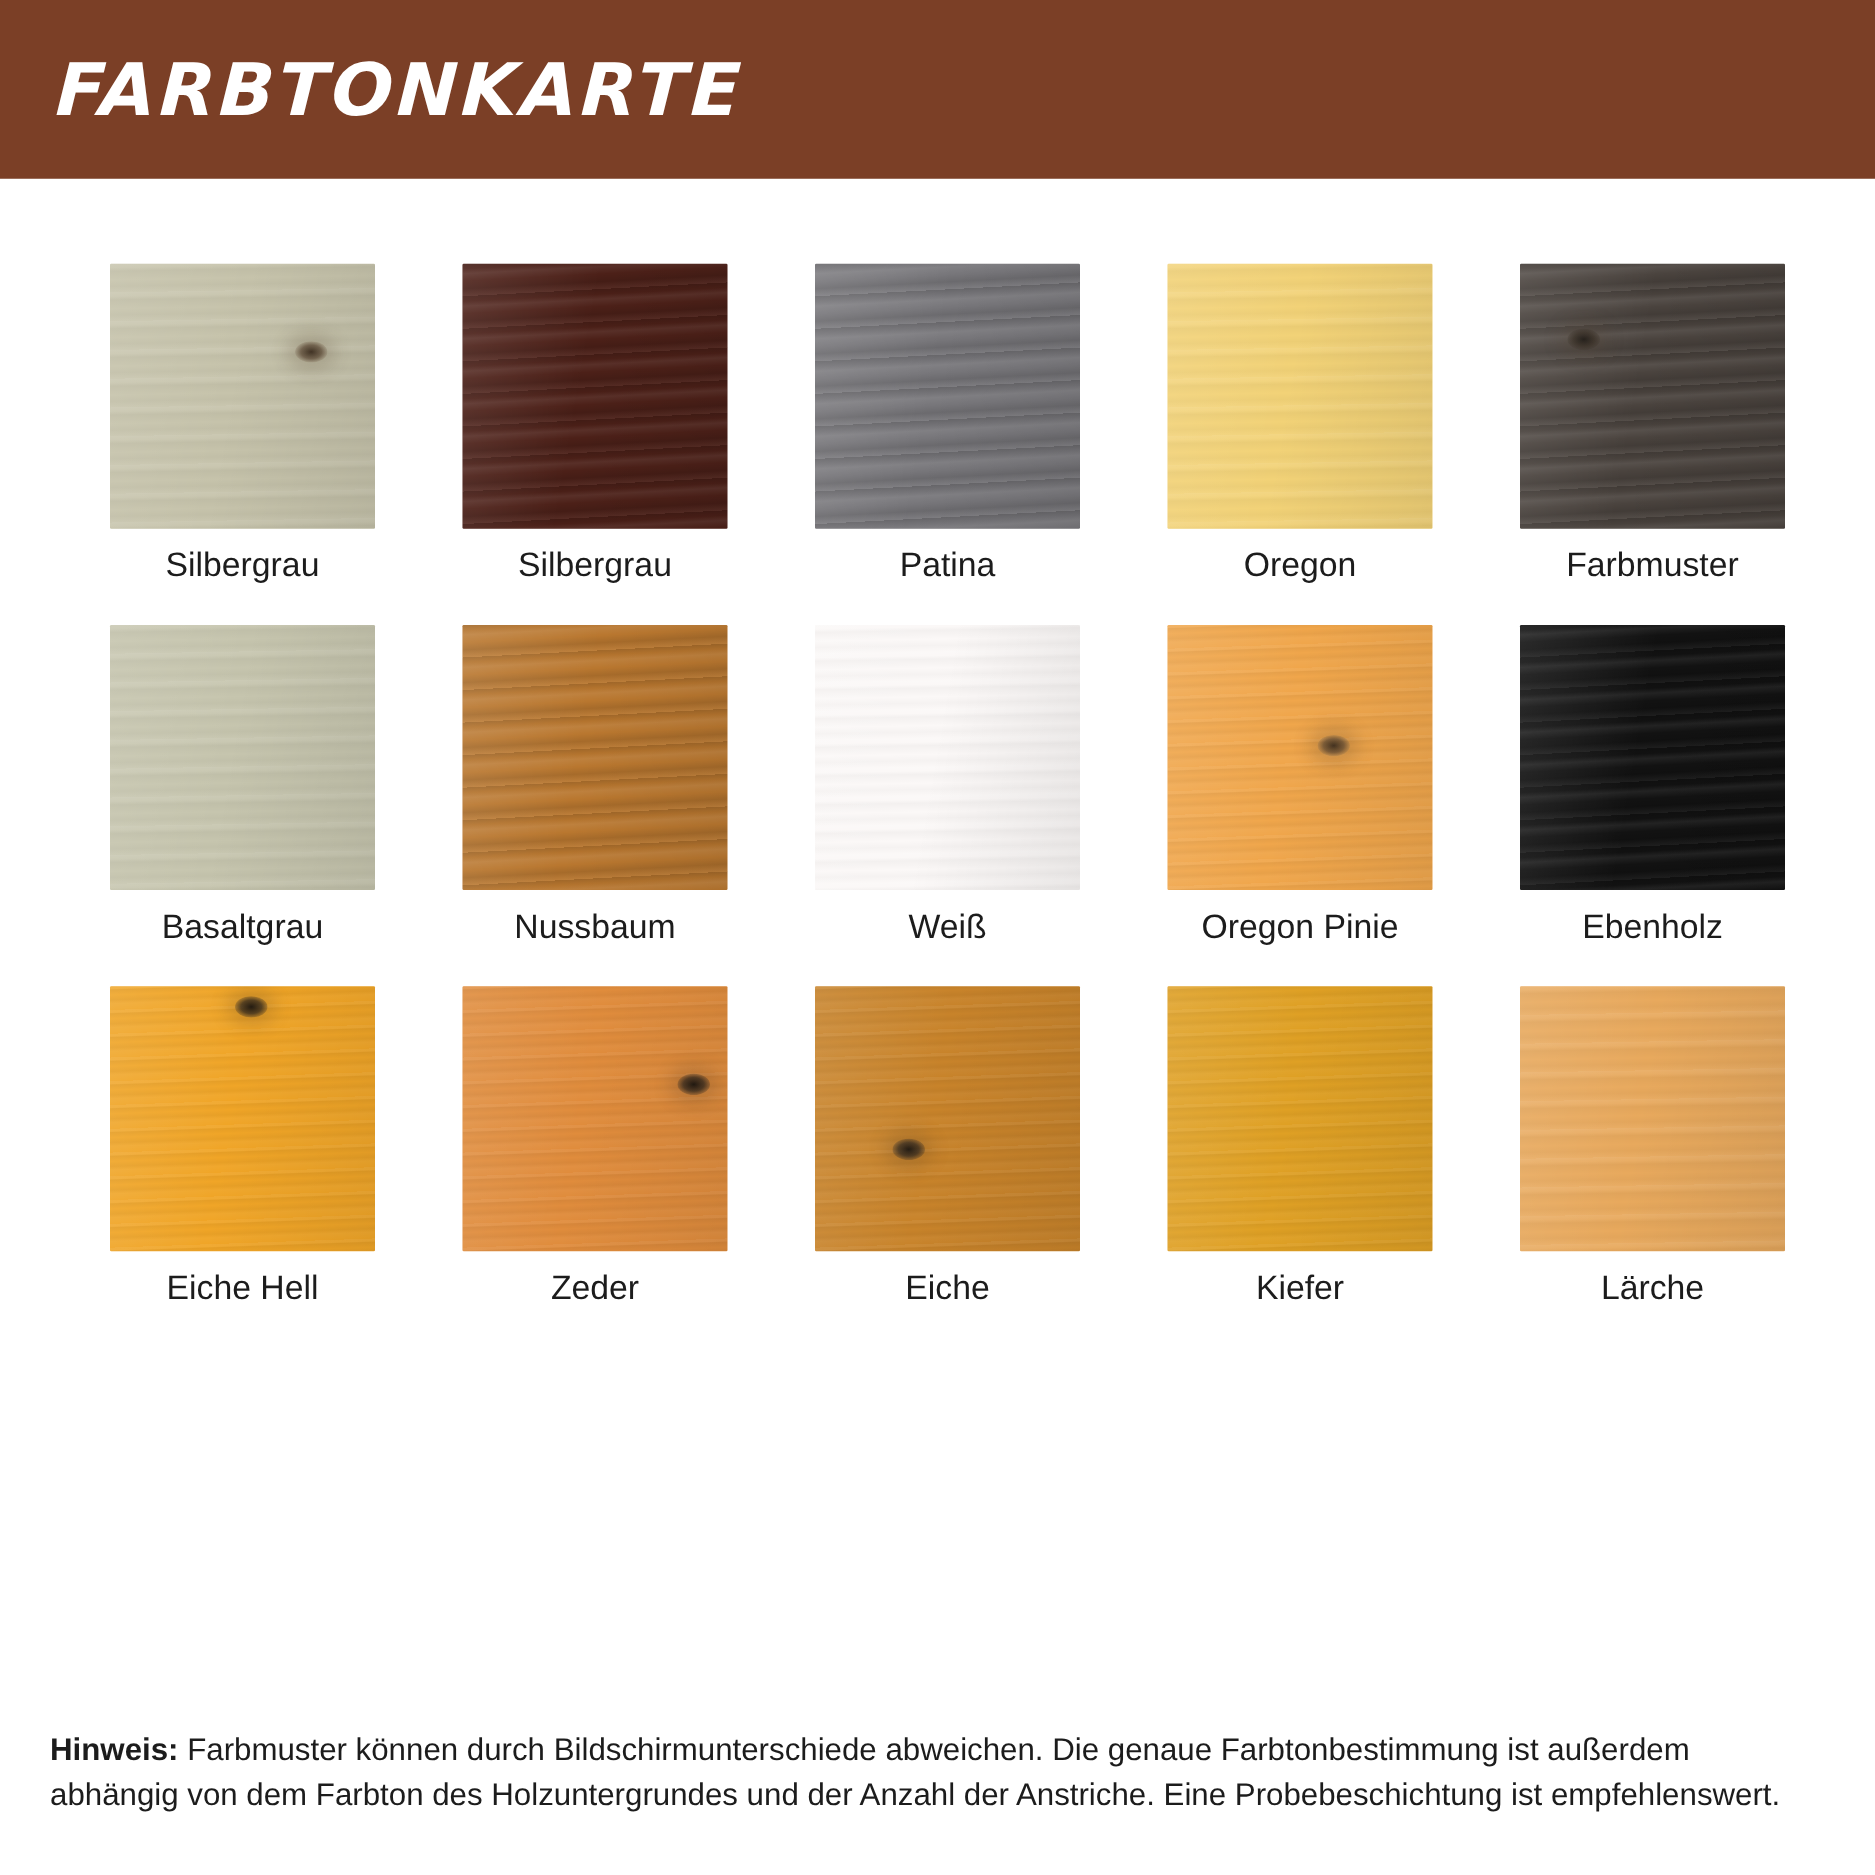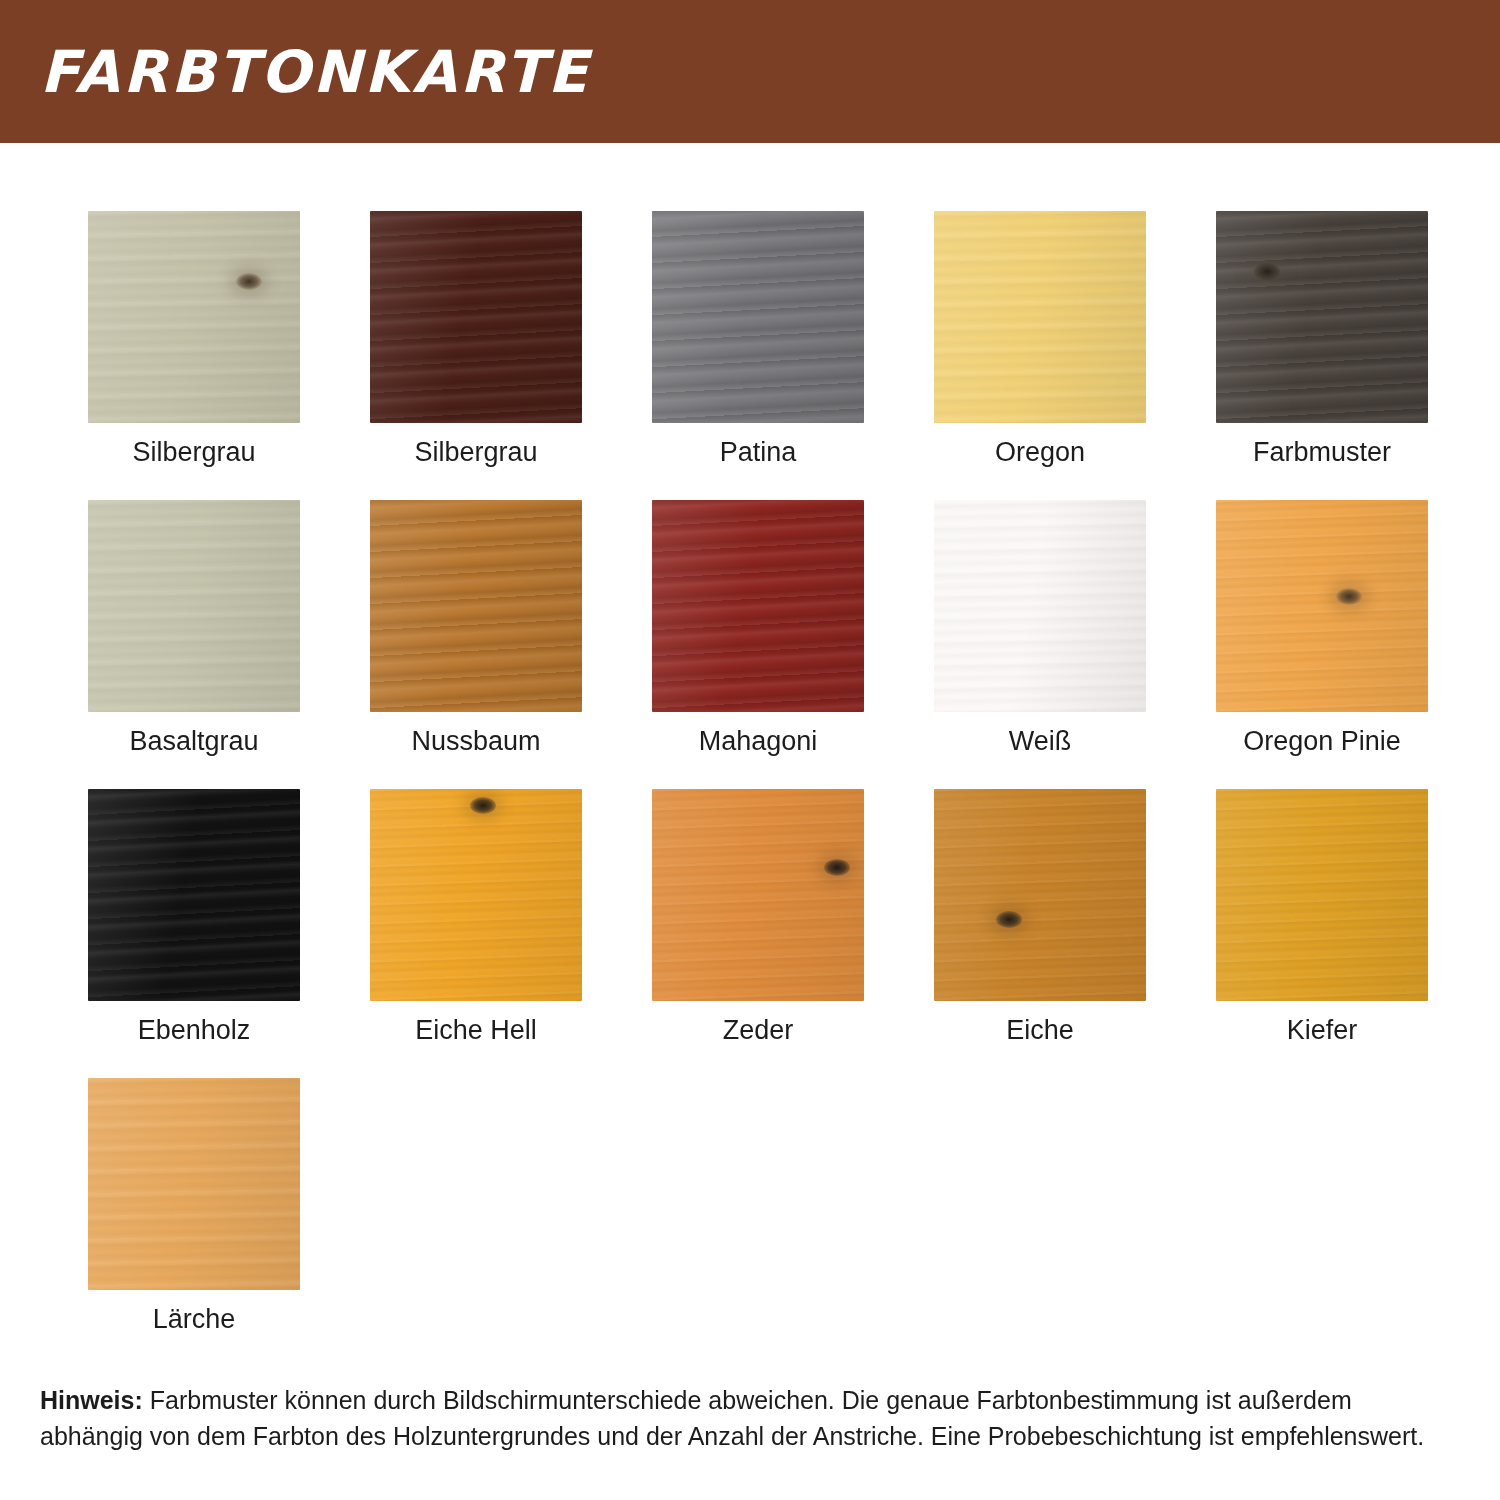--- a/index.html
+++ b/index.html
@@ -198,27 +198,20 @@
       <div class="swatch-label">Basaltgrau</div>
     </div>
     <div class="swatch-cell">
       <div class="swatch" style="background: rgb(185, 119, 47);">
         <div class="grain strong"></div>
         <div class="sheen"></div>
       </div>
       <div class="swatch-label">Nussbaum</div>
     </div>
     <div class="swatch-cell">
-      <div class="swatch" style="background: rgb(142, 37, 32);">
-        <div class="grain strong"></div>
-        <div class="sheen"></div>
-      </div>
-      <div class="swatch-label">Mahagoni</div>
-    </div>
-    <div class="swatch-cell">
       <div class="swatch" style="background: rgb(251, 248, 247);">
         <div class="grain soft"></div>
         <div class="sheen"></div>
       </div>
       <div class="swatch-label">Weiß</div>
     </div>
     <div class="swatch-cell">
       <div class="swatch" style="background: rgb(240, 166, 75);">
         <div class="grain"></div>
         <div class="knot" style="left: 120px; top: 88px;"></div>

